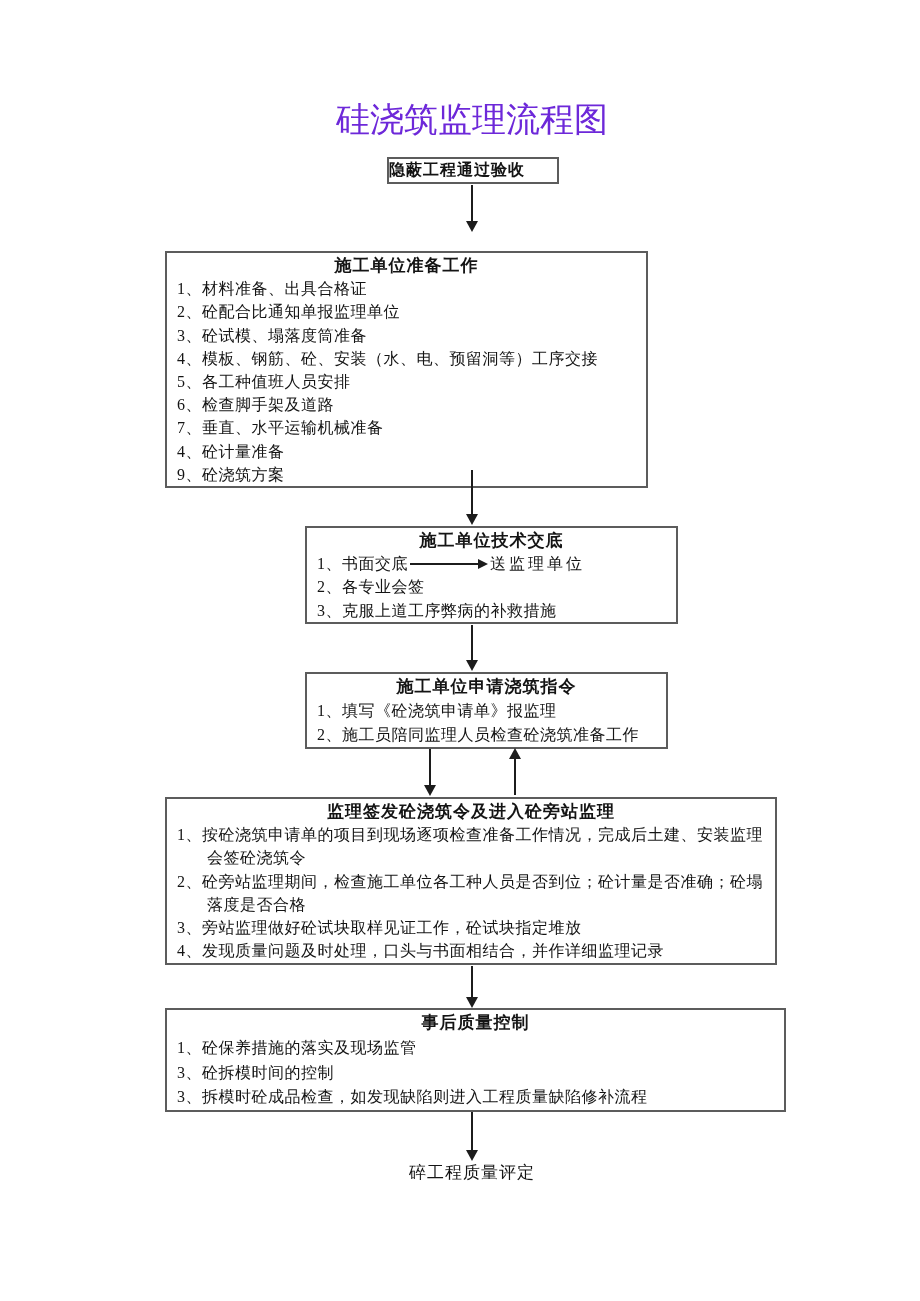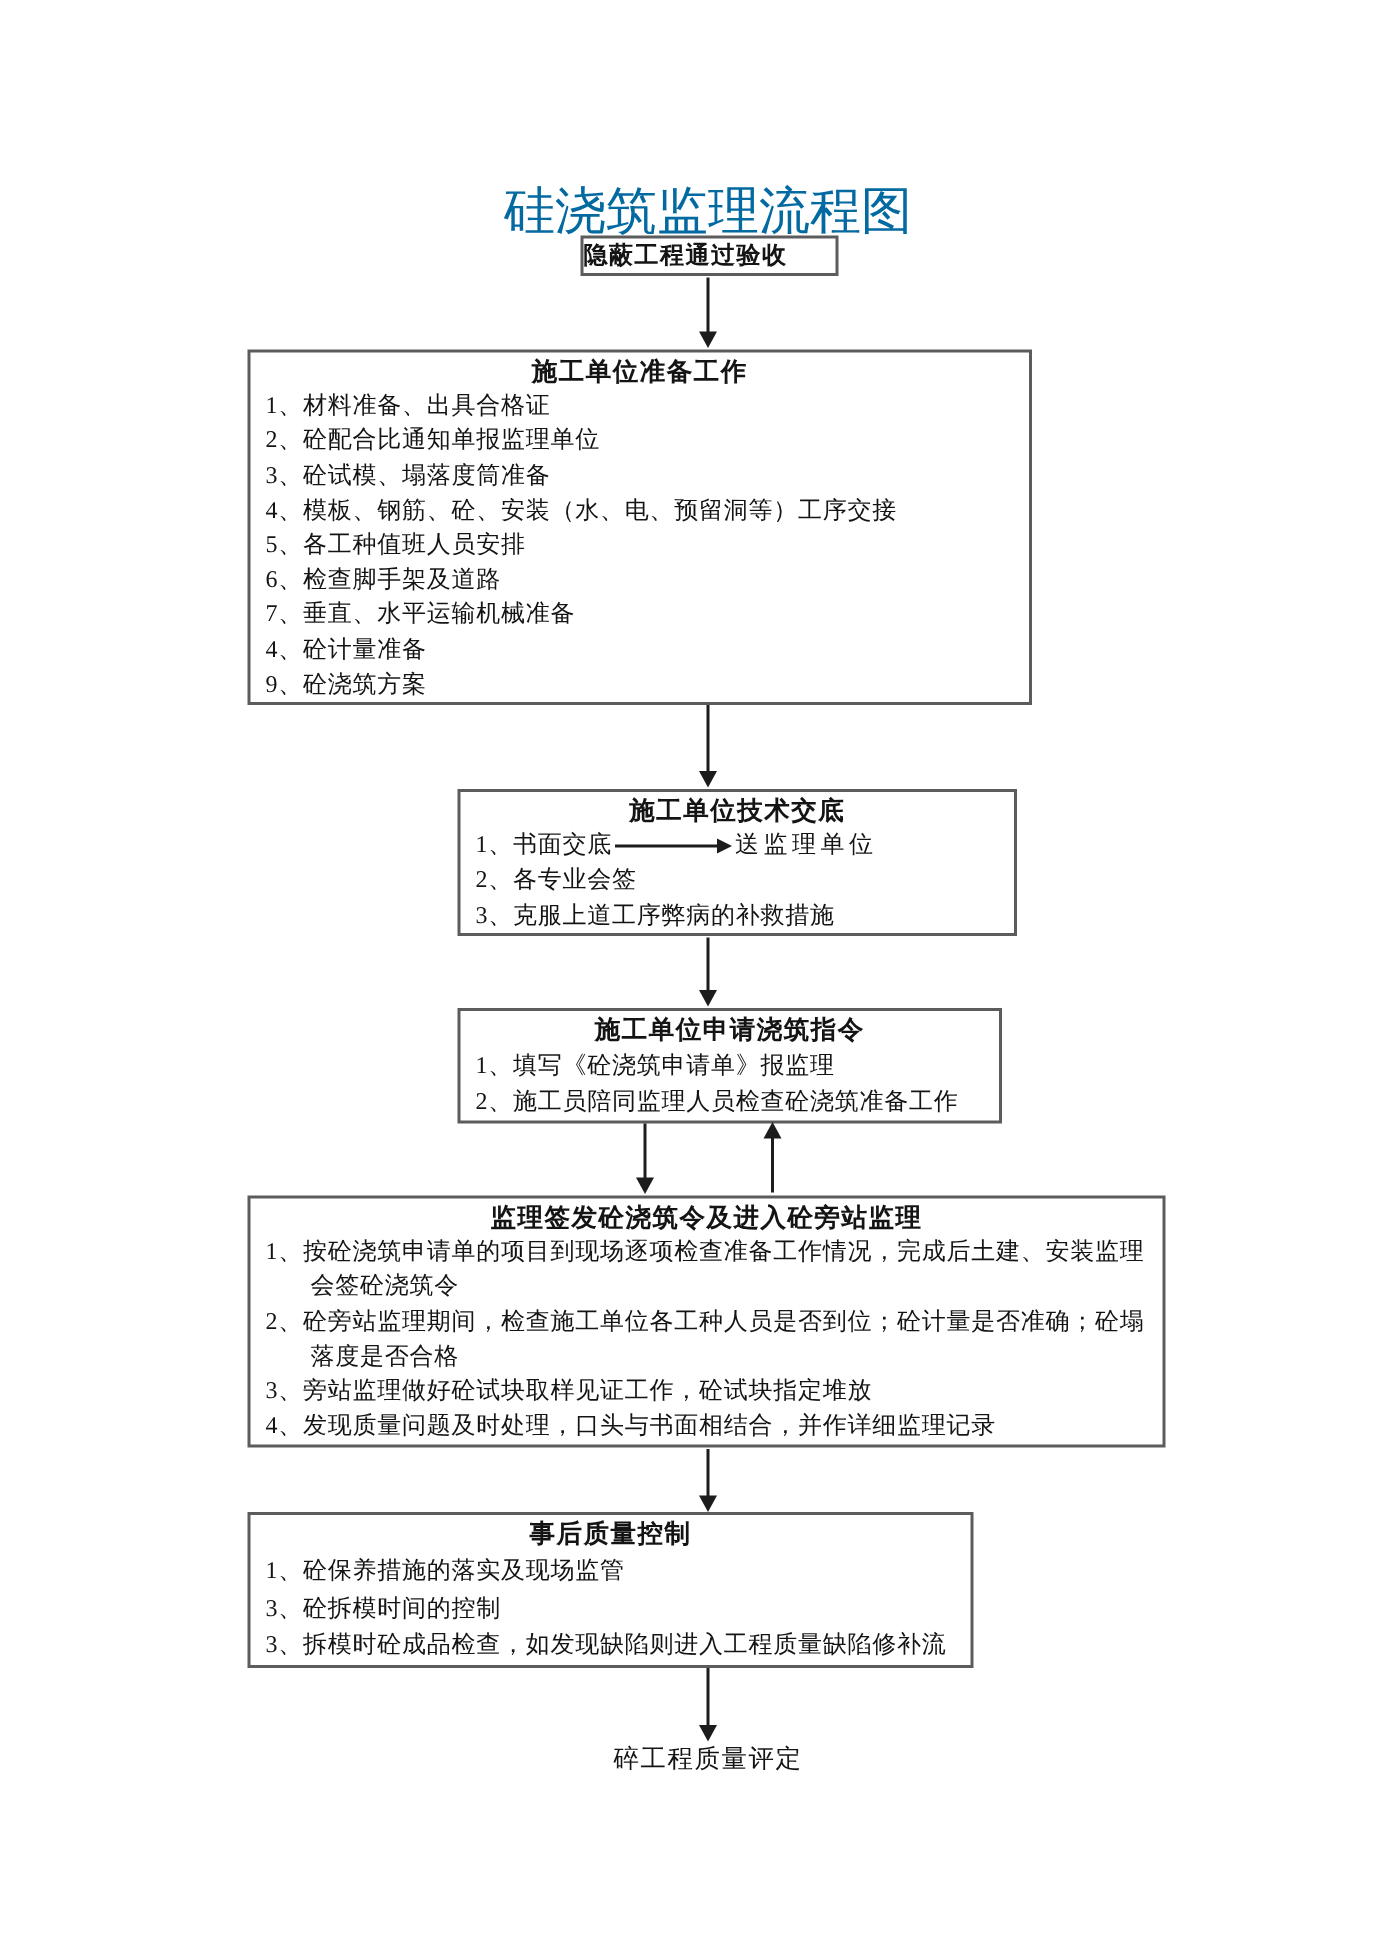--- a/index.html
+++ b/index.html
@@ -2,50 +2,50 @@
 <html><head>
 <meta charset="utf-8">
 <style>
   html,body { margin:0; padding:0; background:#ffffff; }
   .page {
     position:relative; width:920px; height:1301px; background:#ffffff;
     font-family:"Liberation Serif","DejaVu Serif",serif; color:#141414;
     overflow:hidden;
   }
   .title {
-    position:absolute; left:472px; top:122px; transform:translateX(-50%);
-    font-size:34px; line-height:40px; white-space:nowrap; color:#0369a1;
+    position:absolute; left:472px; top:100px; transform:translateX(-50%);
+    font-size:34px; line-height:40px; white-space:nowrap; color:#6d28d9;
   }
   .node {
     position:absolute; box-sizing:border-box; background:#fff;
     border:2px solid #5c5c5c;
   }
   .start-node {
     left:387px; top:157px; width:172px; height:27px;
     display:flex; align-items:center; justify-content:flex-start;
     font-family:"Liberation Sans","DejaVu Sans",sans-serif;
     font-weight:700; font-size:16px; letter-spacing:1px;
   }
   .box { padding:1px 10px; overflow:hidden; }
   .box .hdr {
     text-align:center; font-family:"Liberation Sans","DejaVu Sans",sans-serif;
     font-weight:700; font-size:17px; letter-spacing:1px;
   }
   .box .item { font-size:16px; letter-spacing:0.5px; padding-left:30px; text-indent:-30px; }
   .box .cont { font-size:16px; letter-spacing:0.5px; padding-left:30px; }
 
-  .box-prep      { left:165px; top:233px;  width:523px; height:237px; }
+  .box-prep      { left:165px; top:251px;  width:483px; height:237px; }
   .box-prep .hdr, .box-prep .item { line-height:23.2px; }
   .box-tech      { left:305px; top:526px;  width:373px; height:98px;  }
   .box-tech .hdr, .box-tech .item, .box-tech .trow { line-height:23.2px; }
   .box-apply     { left:305px; top:672px;  width:363px; height:77px;  }
   .box-apply .hdr, .box-apply .item { line-height:23.8px; }
   .box-supervise { left:165px; top:797px;  width:612px; height:168px; }
   .box-supervise .hdr, .box-supervise .item, .box-supervise .cont { line-height:23.2px; }
-  .box-post      { left:165px; top:1008px; width:484px; height:104px; }
+  .box-post      { left:165px; top:1008px; width:621px; height:104px; }
   .box-post .hdr, .box-post .item { line-height:24.8px; }
 
   
   .varrow { position:absolute; width:12px; }
   .varrow .shaft { position:absolute; left:5px; top:0; bottom:0; width:2px; background:#1c1c1c; }
   .varrow.down .head {
     position:absolute; left:0; bottom:-1px; width:0; height:0;
     border-left:6px solid transparent; border-right:6px solid transparent;
     border-top:11px solid #1c1c1c;
   }

